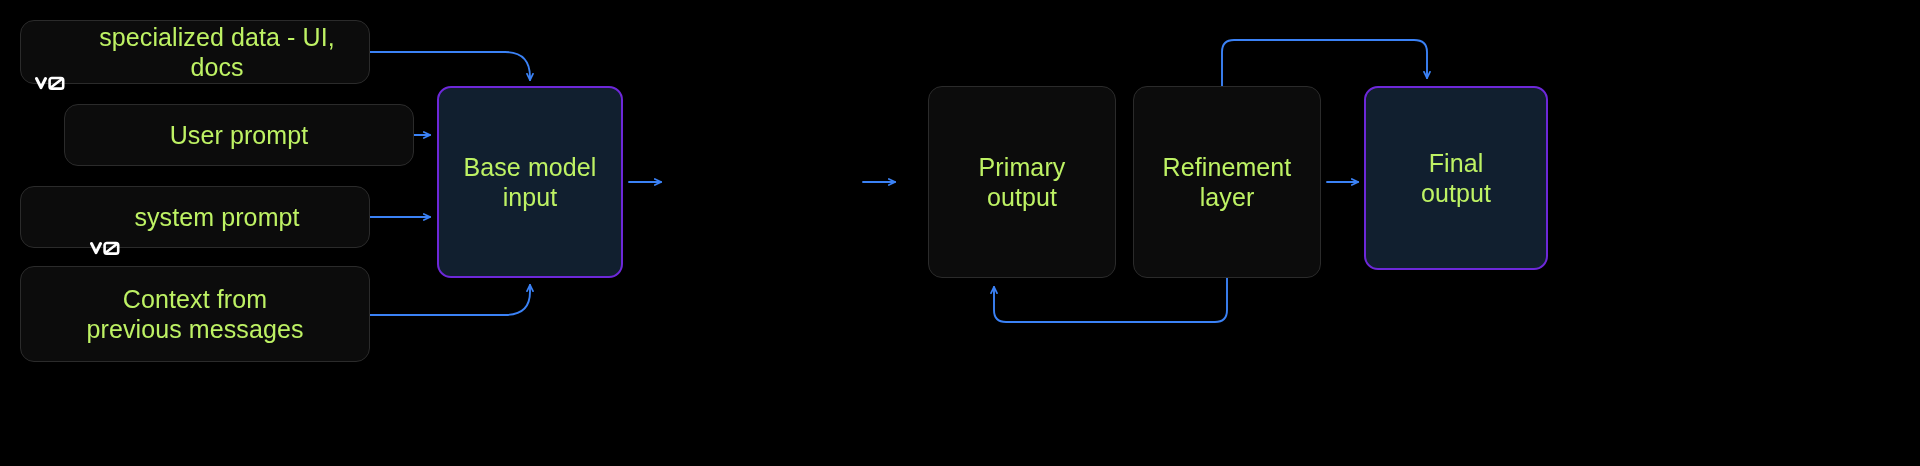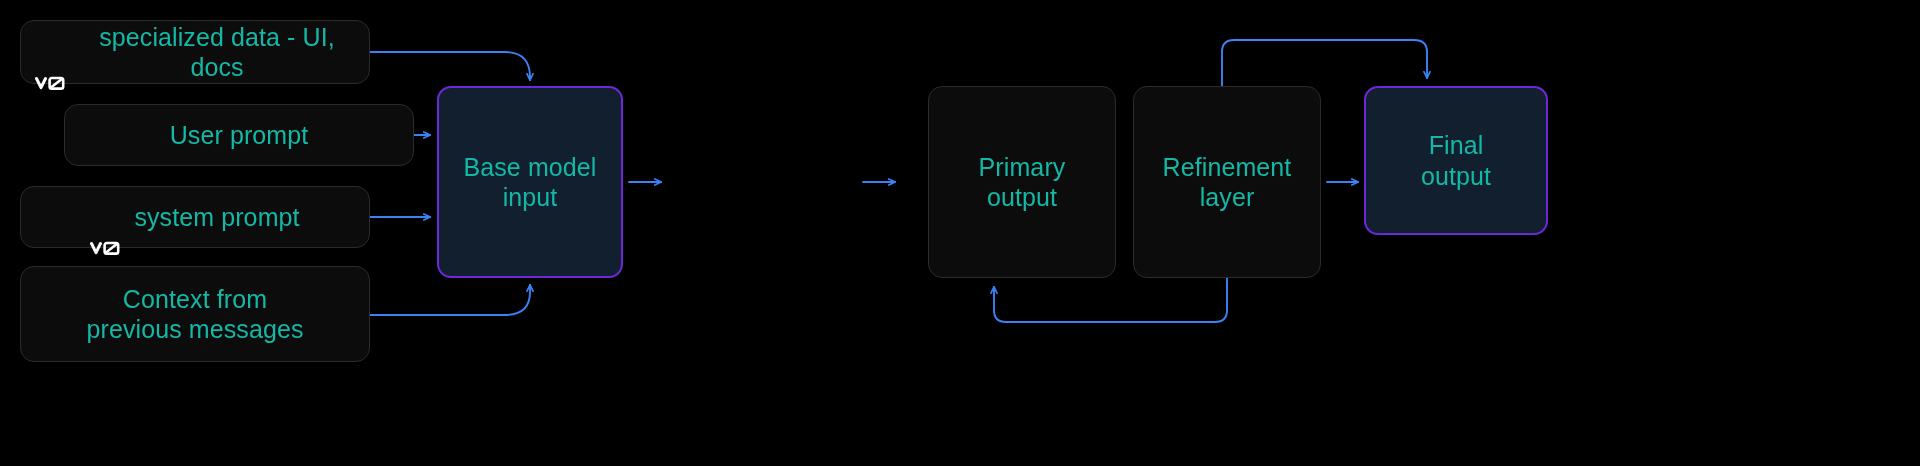--- a/index.html
+++ b/index.html
@@ -36,21 +36,21 @@
   
   .node {
     position: absolute;
     z-index: 2;
     box-sizing: border-box;
     display: flex;
     align-items: center;
     justify-content: center;
     text-align: center;
     border-radius: 14px;
-    color: #14b8a6;
+    color: #bef264;
     font-size: 25px;
     line-height: 1.22;
     letter-spacing: 0.1px;
     font-weight: 400;
     padding: 6px 14px;
     white-space: pre-line;
   }
 
   
   .node.dark {
@@ -88,21 +88,21 @@
   
   #node-specialized-data { left: 20px;   top: 20px;  width: 350px; height: 64px; }
   #node-user-prompt      { left: 20px;   top: 104px; width: 350px; height: 62px; margin-left: 44px; }
   #node-system-prompt    { left: 20px;   top: 186px; width: 350px; height: 62px; }
   #node-context          { left: 20px;   top: 266px; width: 350px; height: 96px; }
 
   #node-base-model       { left: 437px;  top: 86px;  width: 186px; height: 192px; }
   #node-classification   { left: 667px;  top: 86px;  width: 190px; height: 192px; }
   #node-primary-output   { left: 901px;  top: 86px;  width: 188px; height: 192px; margin-left: 27px; }
   #node-refinement-layer { left: 1133px; top: 86px;  width: 188px; height: 192px; }
-  #node-final-output     { left: 1364px; top: 86px;  width: 184px; height: 149px; align-items: center; }
+  #node-final-output     { left: 1364px; top: 86px;  width: 184px; height: 184px; align-items: center; }
 </style>
 </head>
 <body>
 
 <div id="canvas">
 
   <svg id="edges" viewBox="0 0 1920 466" width="1920" height="466" xmlns="http://www.w3.org/2000/svg">
     <defs>
       <marker id="arrowhead" markerWidth="9" markerHeight="9" refX="7.2" refY="4" orient="auto" markerUnits="userSpaceOnUse">
         <path d="M1,1 L7.4,4 L1,7" fill="none" stroke="#3b82f6" stroke-width="1.7" stroke-linecap="round" stroke-linejoin="round"></path>

